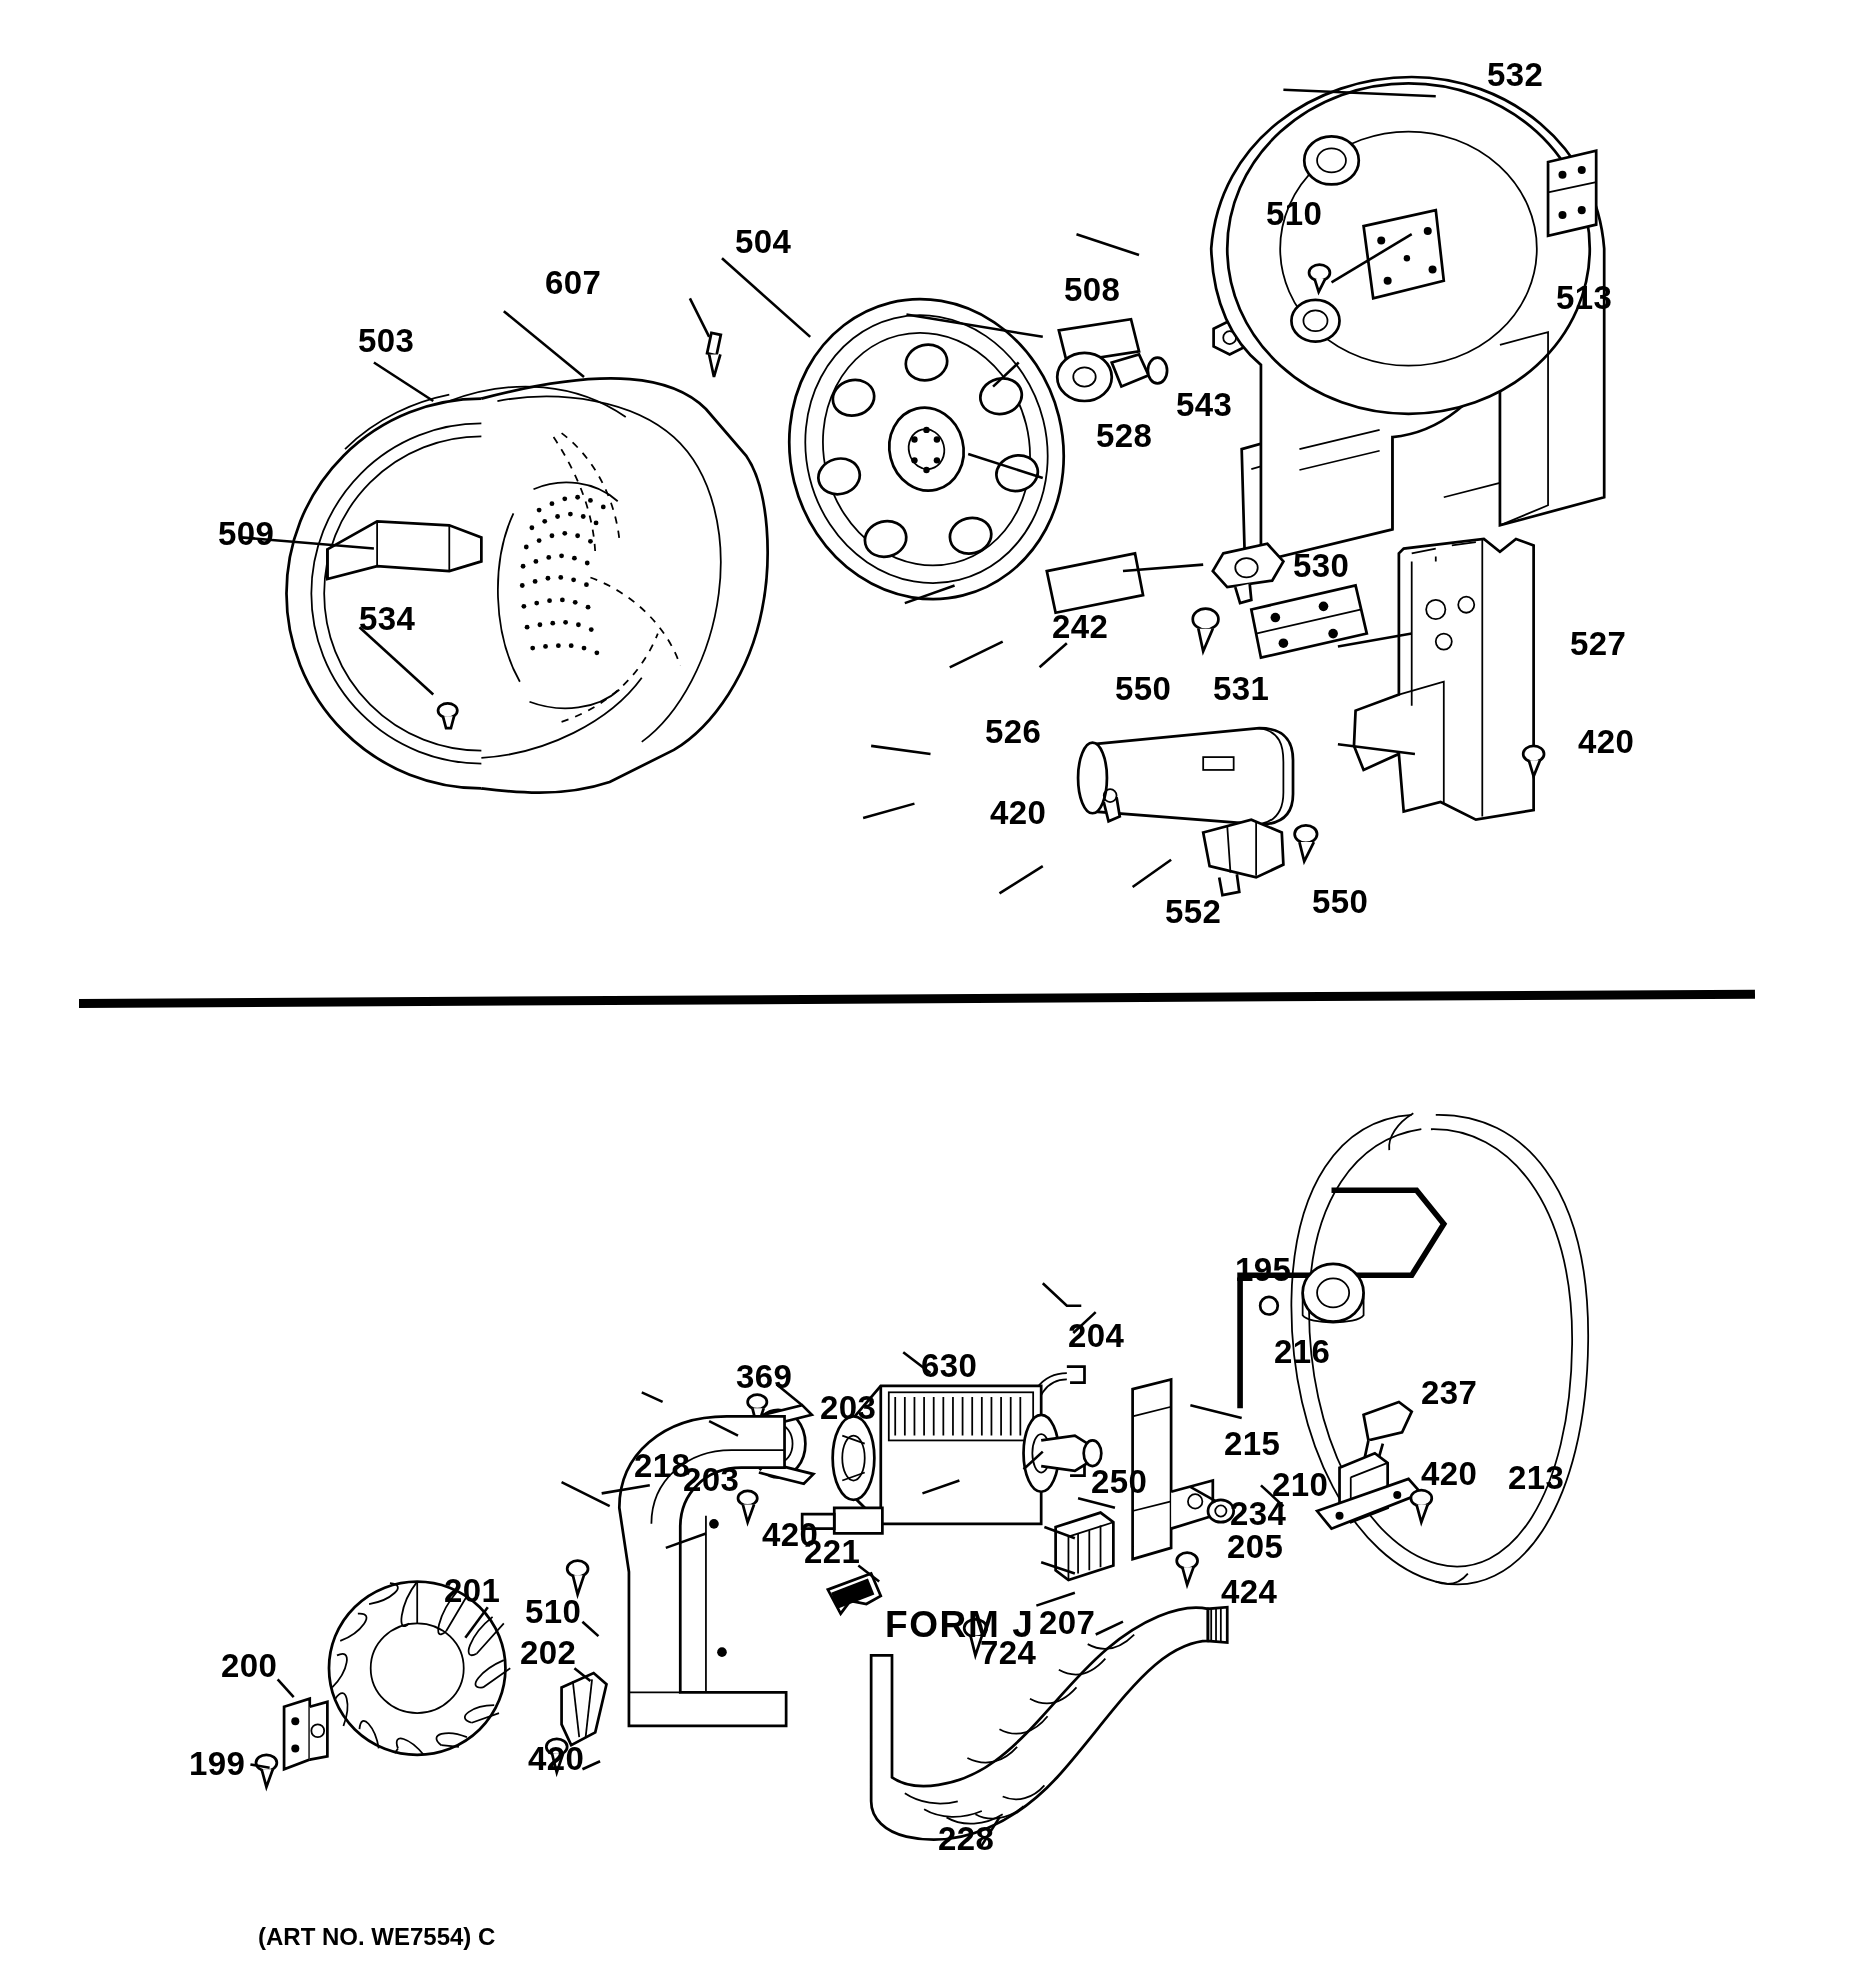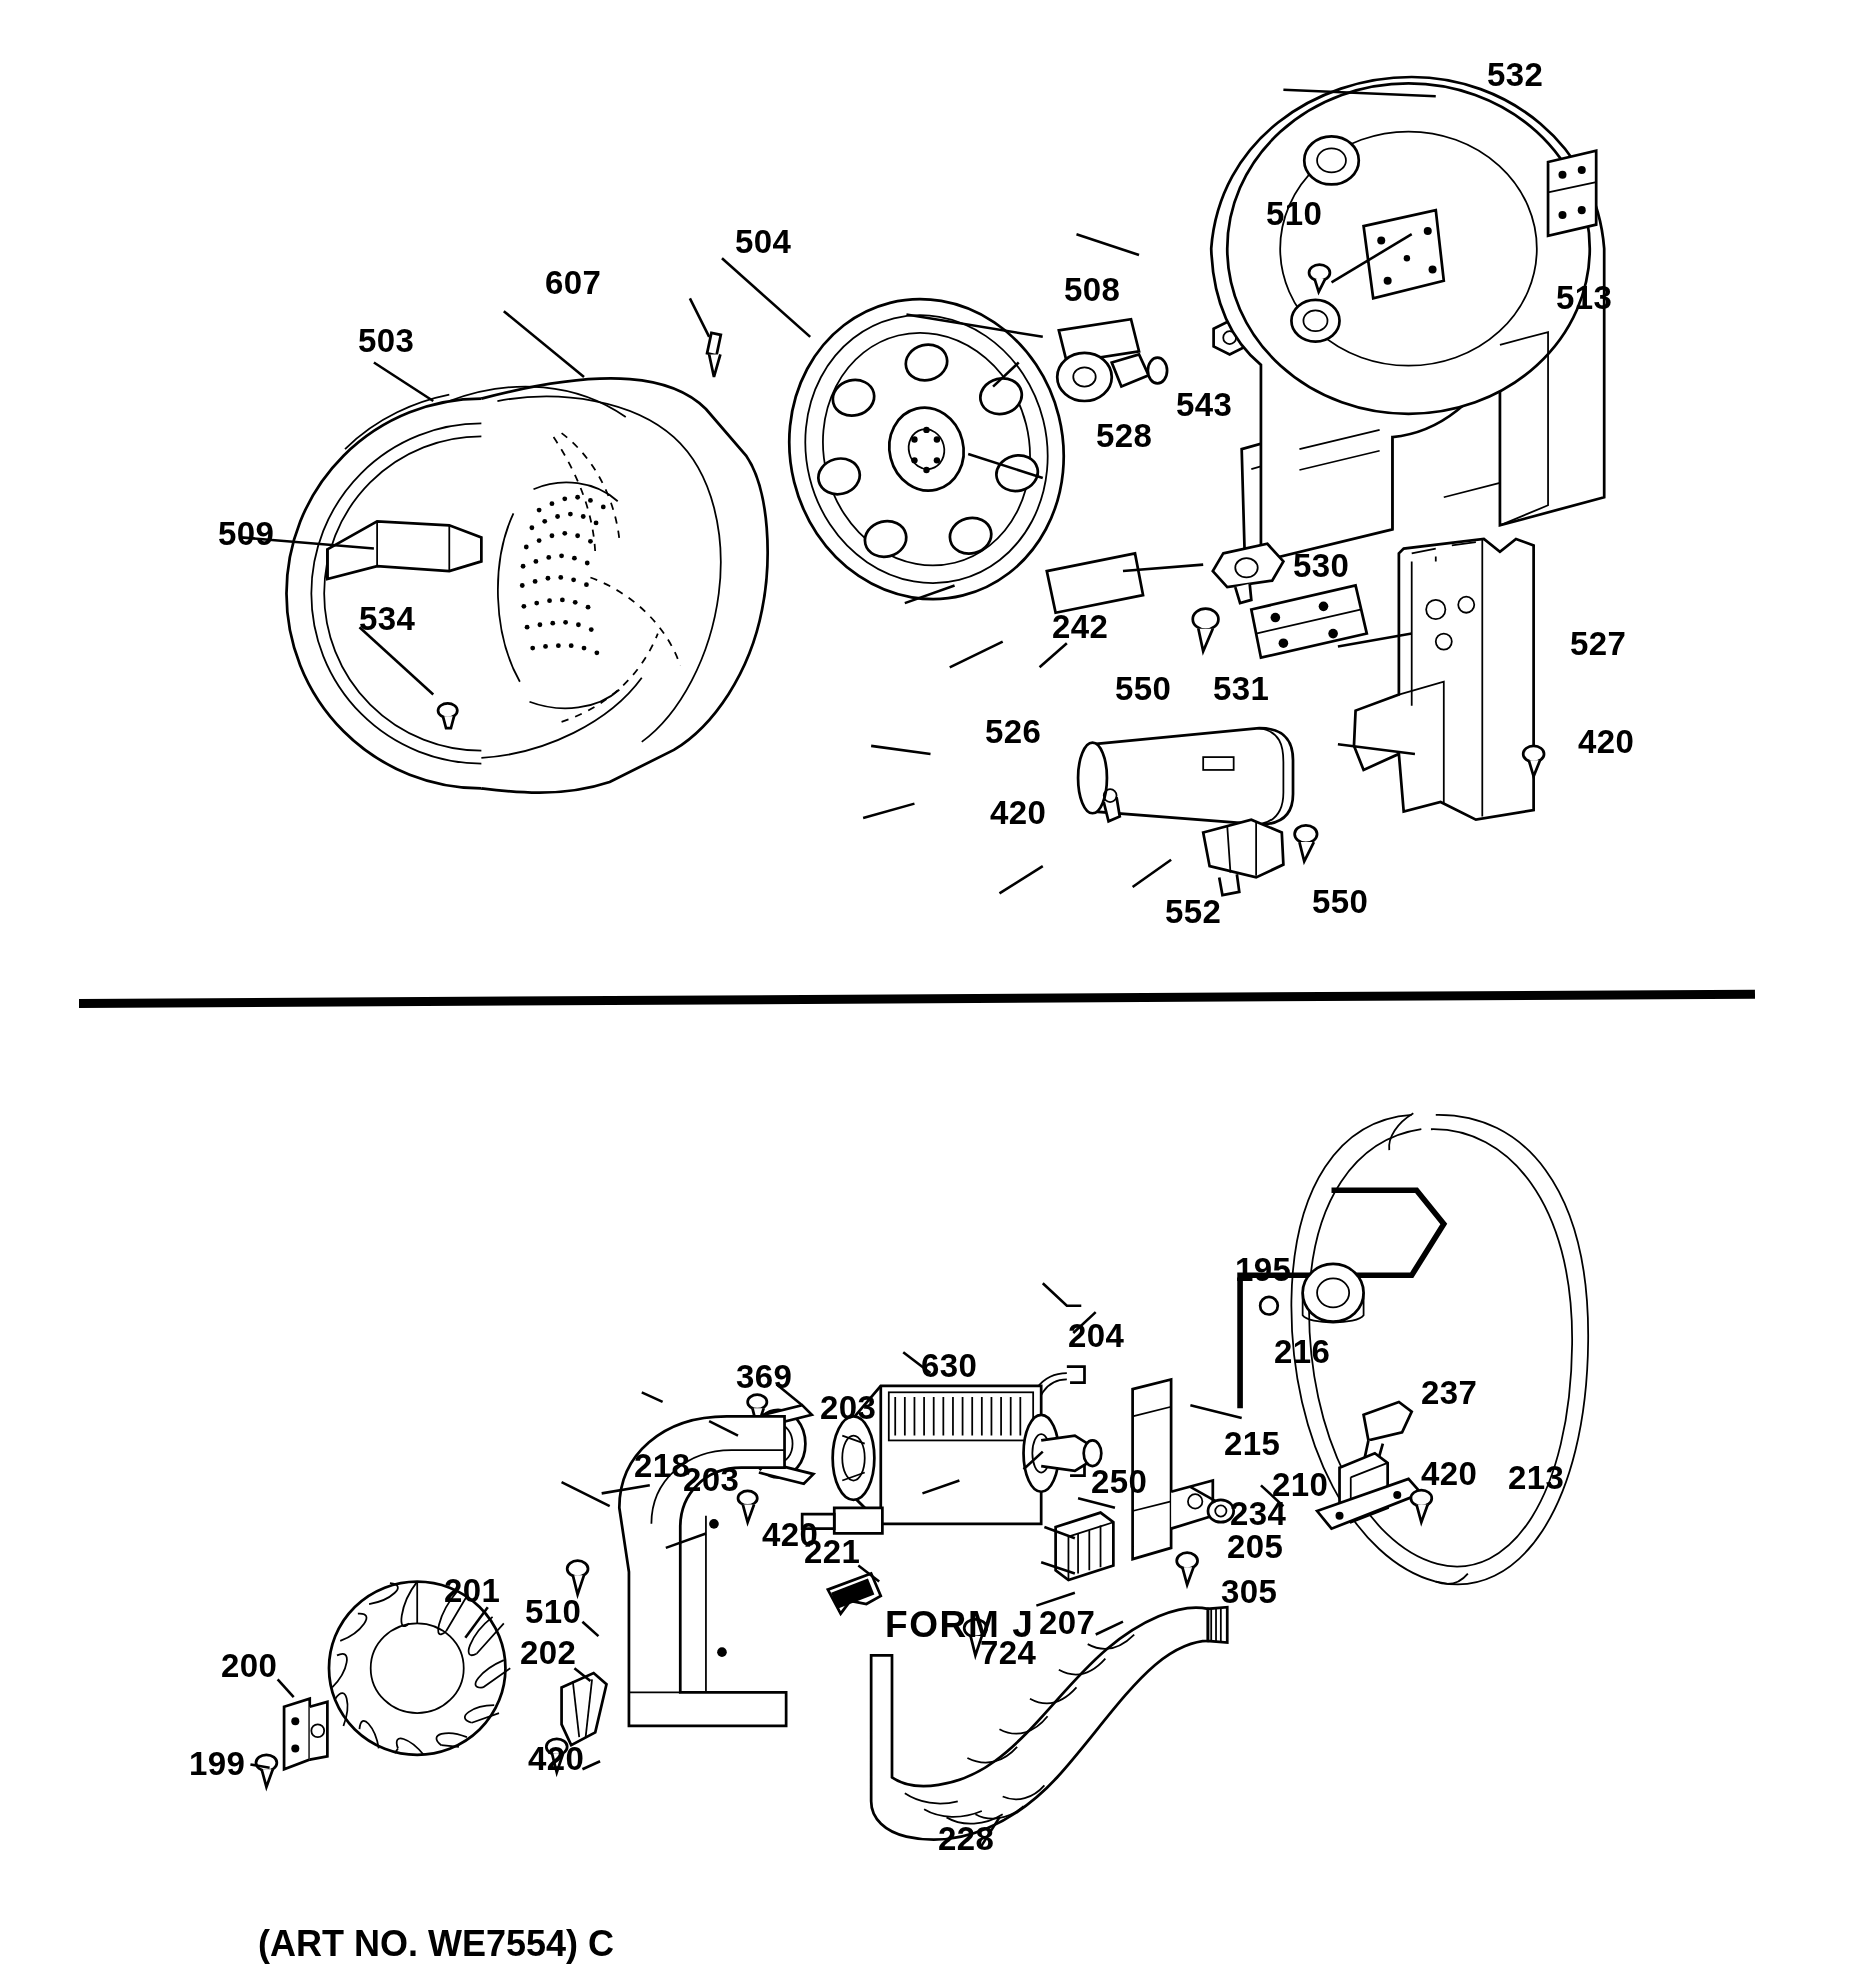--- a/index.html
+++ b/index.html
@@ -37,21 +37,21 @@
     font-weight: bold;
     font-size: 37px;
     letter-spacing: 1.6px;
     color: #000;
     white-space: nowrap;
   }
   .artno {
     position: absolute;
     font-family: "Liberation Sans", sans-serif;
     font-weight: bold;
-    font-size: 36px;
+    font-size: 24px;
     color: #000;
     white-space: nowrap;
   }
   .divider {
     position: absolute;
     background: #000;
   }
   svg.art {
     position: absolute;
     left: 0; top: 0;
@@ -599,21 +599,21 @@
   <div class="callout" style="left:634px; top:1449px;">218</div>
   <div class="callout" style="left:762px; top:1518px;">420</div>
   <div class="callout" style="left:1083px; top:1465px;margin-left:8px;">250</div>
   <div class="callout" style="left:1421px; top:1376px;">237</div>
   <div class="callout" style="left:1208px; top:1427px;margin-left:16px;">215</div>
   <div class="callout" style="left:1272px; top:1468px;">210</div>
   <div class="callout" style="left:1421px; top:1457px;">420</div>
   <div class="callout" style="left:1508px; top:1461px;">213</div>
   <div class="callout" style="left:1230px; top:1497px;">234</div>
   <div class="callout" style="left:1227px; top:1530px;">205</div>
-  <div class="callout" style="left:1221px; top:1575px;">305</div>
+  <div class="callout" style="left:1221px; top:1575px;">424</div>
   <div class="callout" style="left:804px; top:1535px;">221</div>
   <div class="callout" style="left:1039px; top:1606px;">207</div>
   <div class="callout" style="left:980px; top:1636px;">724</div>
   <div class="callout" style="left:525px; top:1595px;">510</div>
   <div class="callout" style="left:444px; top:1574px;">201</div>
   <div class="callout" style="left:520px; top:1636px;">202</div>
   <div class="callout" style="left:221px; top:1649px;">200</div>
   <div class="callout" style="left:189px; top:1747px;">199</div>
   <div class="callout" style="left:528px; top:1742px;">420</div>
   <div class="callout" style="left:938px; top:1822px;">228</div>

